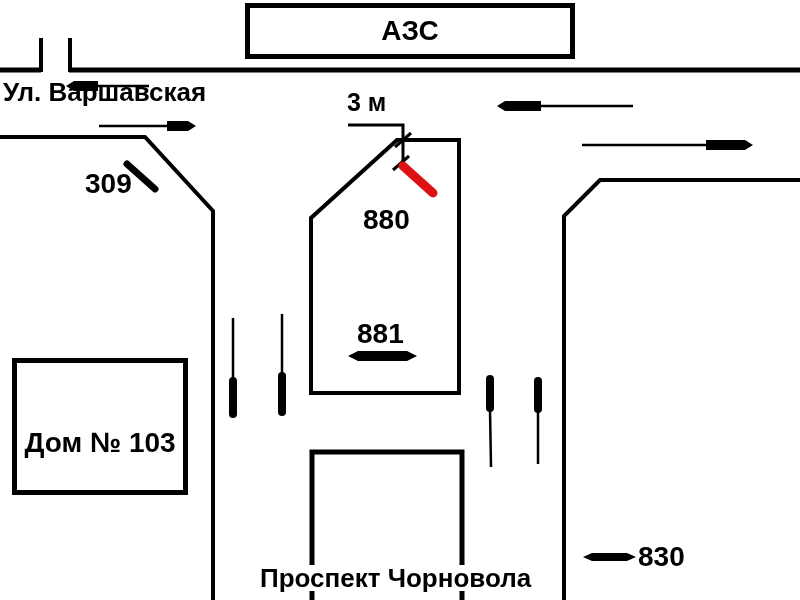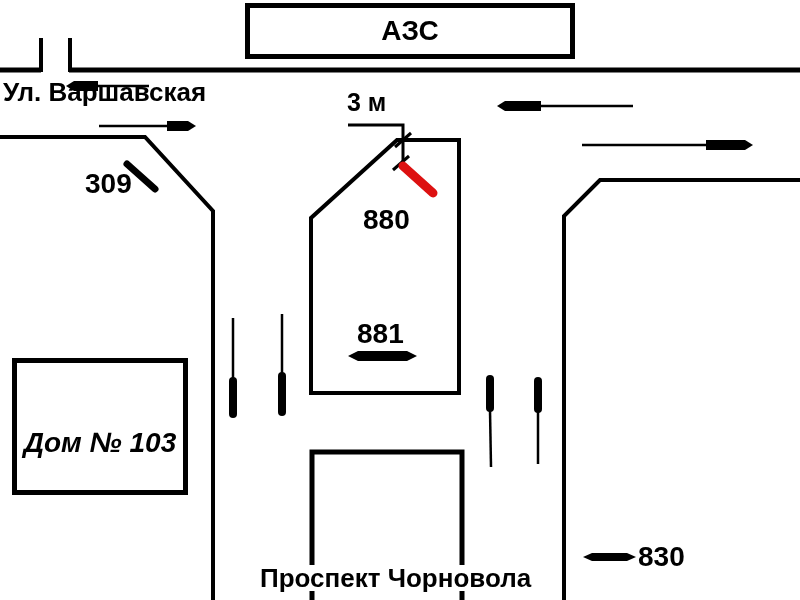--- a/index.html
+++ b/index.html
@@ -8,21 +8,21 @@
     font-family:"Liberation Sans","DejaVu Sans",sans-serif;font-weight:bold;color:#000;
   }
   .scene svg{position:absolute;left:0;top:0;}
   .lbl{position:absolute;white-space:nowrap;line-height:1;letter-spacing:0;}
   .lbl-street{font-size:26px;}
   .lbl-num{font-size:28px;}
   .lbl-dim{font-size:25px;}
   .box{position:absolute;box-sizing:border-box;border:5px solid #000;background:#fff;
        display:flex;align-items:center;justify-content:center;}
   .gas-box{left:245px;top:3px;width:330px;height:56px;font-size:28px;}
-  .house-box{left:12px;top:358px;width:176px;height:137px;font-size:28px;padding-top:32px;font-style:italic;}
+  .house-box{left:12px;top:358px;width:176px;height:137px;font-size:28px;padding-top:32px;}
   .avenue-lbl{left:257px;top:565px;background:#fff;padding:0 3px;font-size:26px;}
 </style>
 </head>
 <body>
 
 <div class="scene">
 
   <svg width="800" height="600" viewBox="0 0 800 600">
     <g stroke="#000" fill="none">
 

